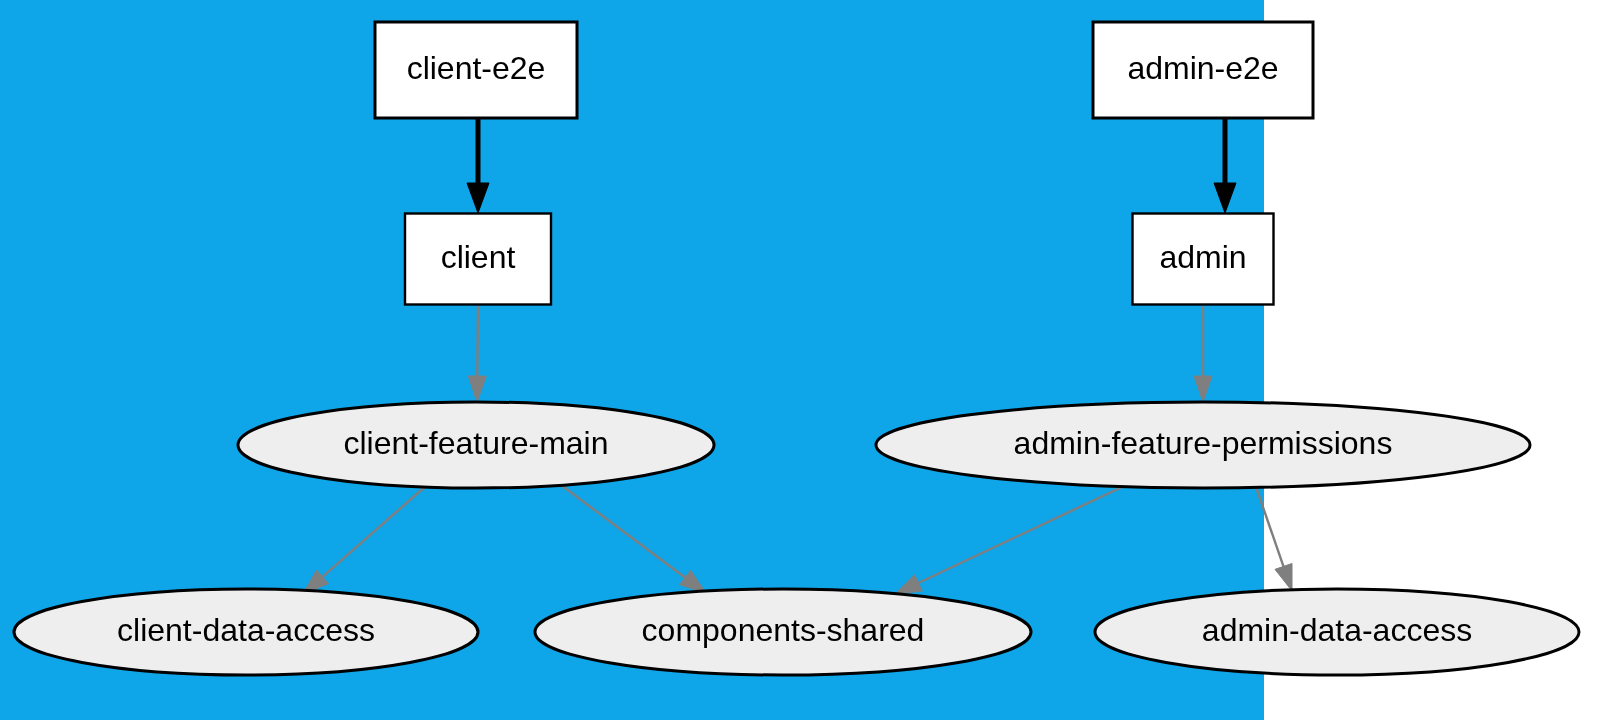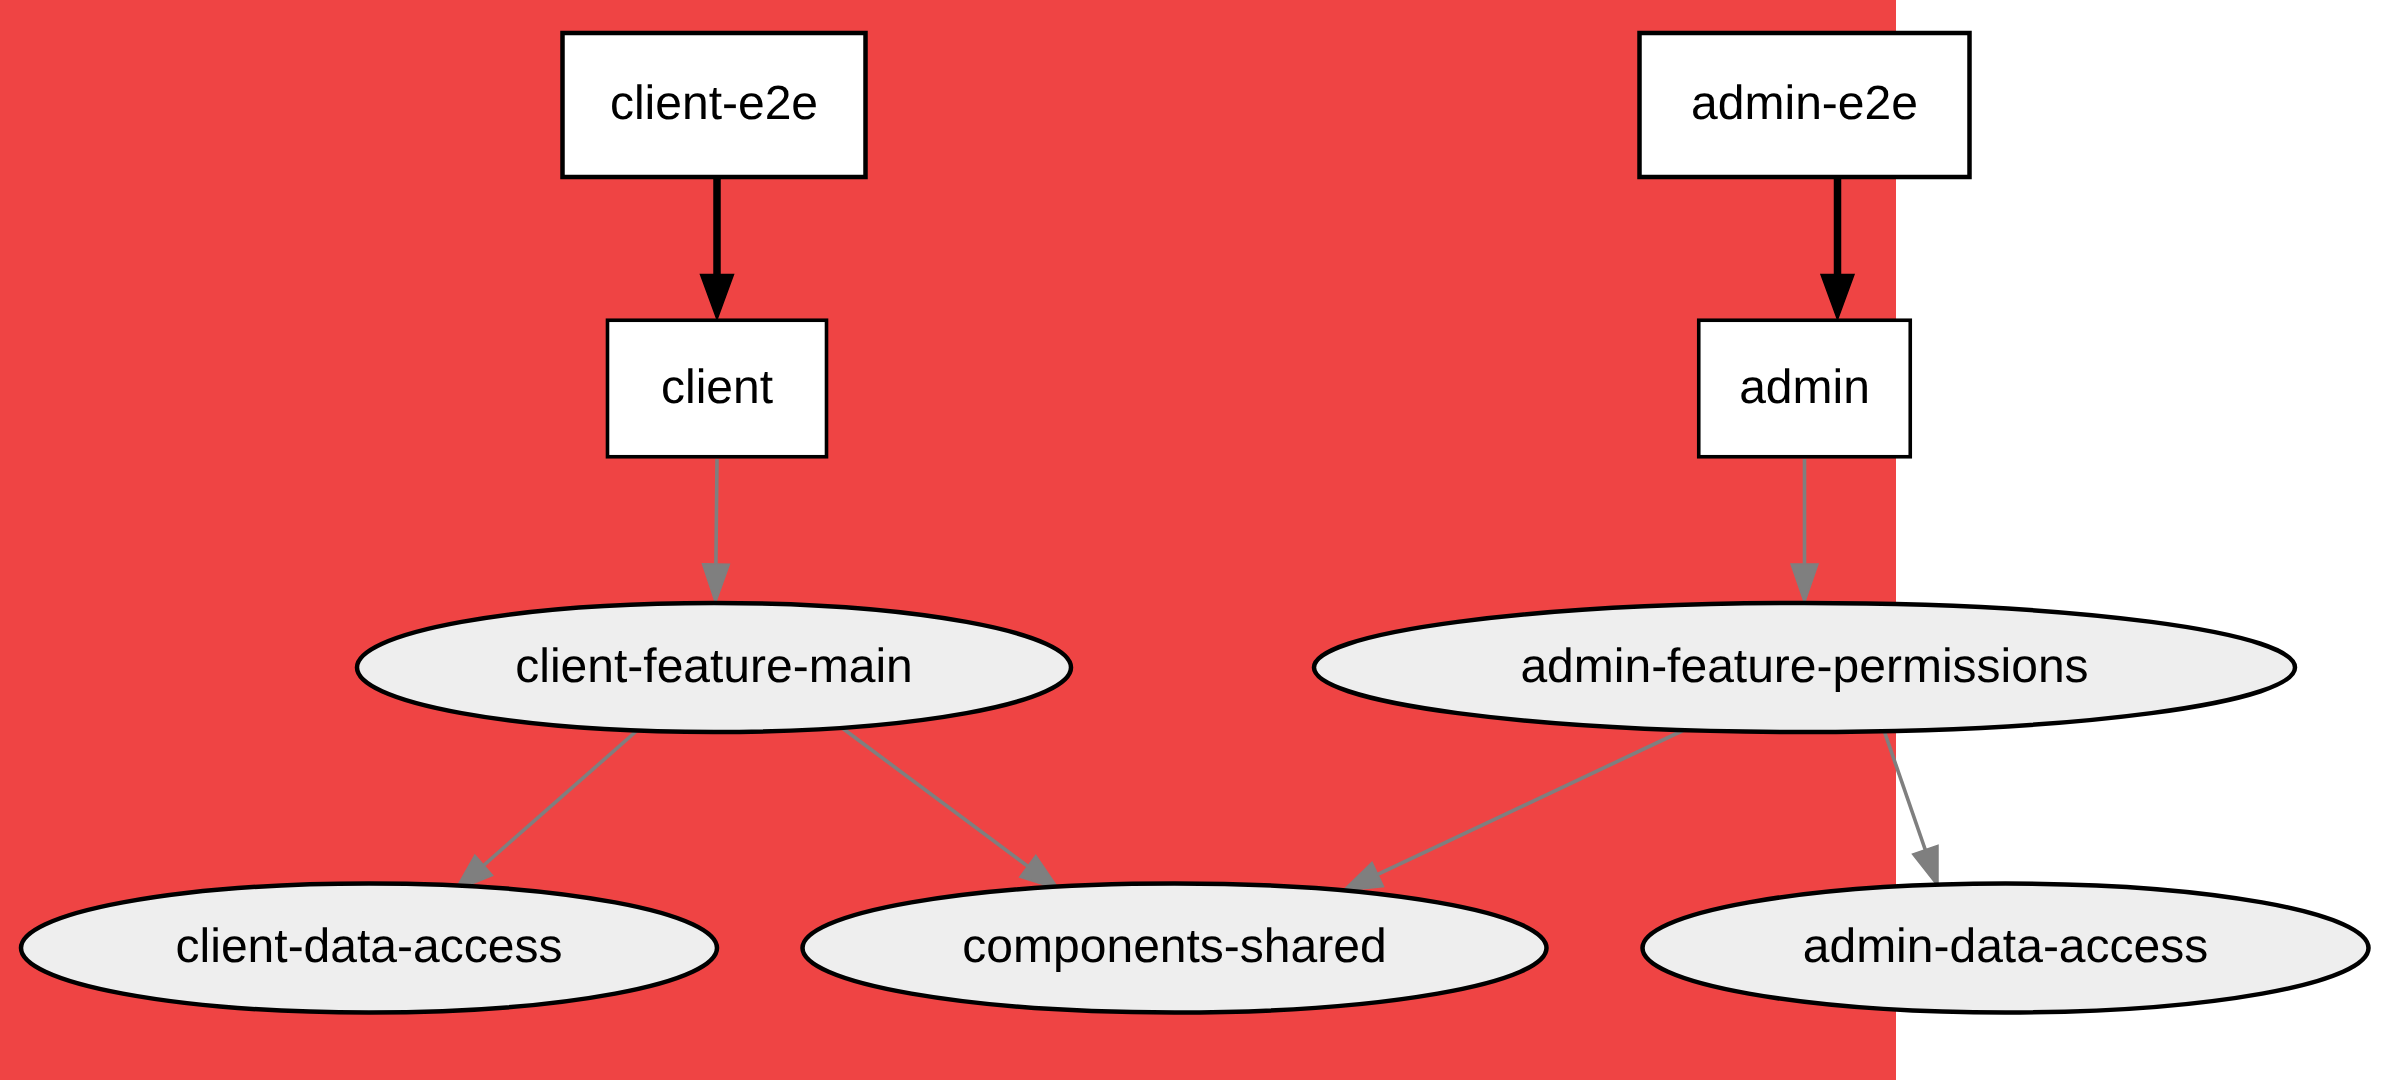--- a/index.html
+++ b/index.html
@@ -10,21 +10,21 @@
   body {
     width: 1600px;
     height: 720px;
     overflow: hidden;
     font-family: "Liberation Sans", sans-serif;
   }
   #graph-root {
     position: relative;
     width: 1264px;
     height: 720px;
-    background: #ef4444;
+    background: #0ea5e9;
   }
   svg.graph-canvas {
     display: block;
     width: 1600px;
     height: 720px;
   }
   text.node-label {
     font-family: "Liberation Sans", sans-serif;
     font-size: 32px;
     fill: #000000;

